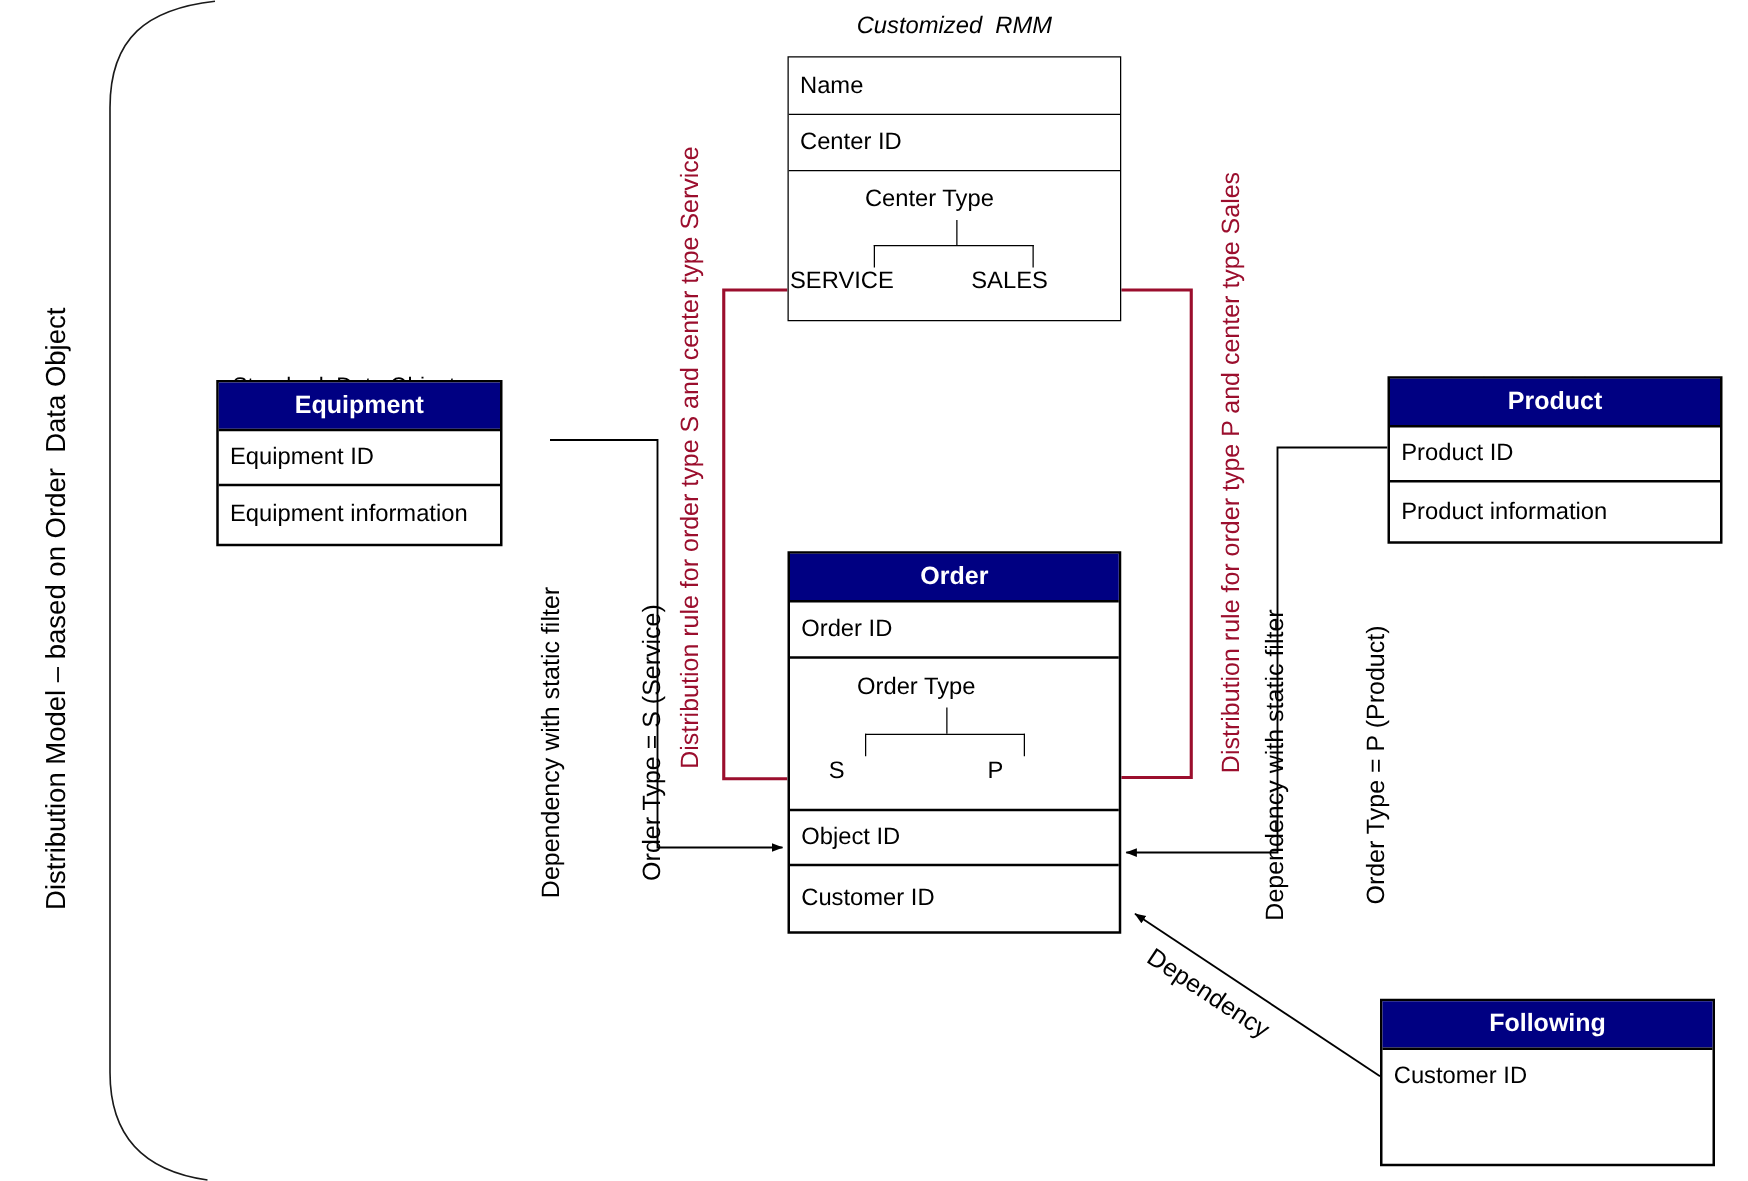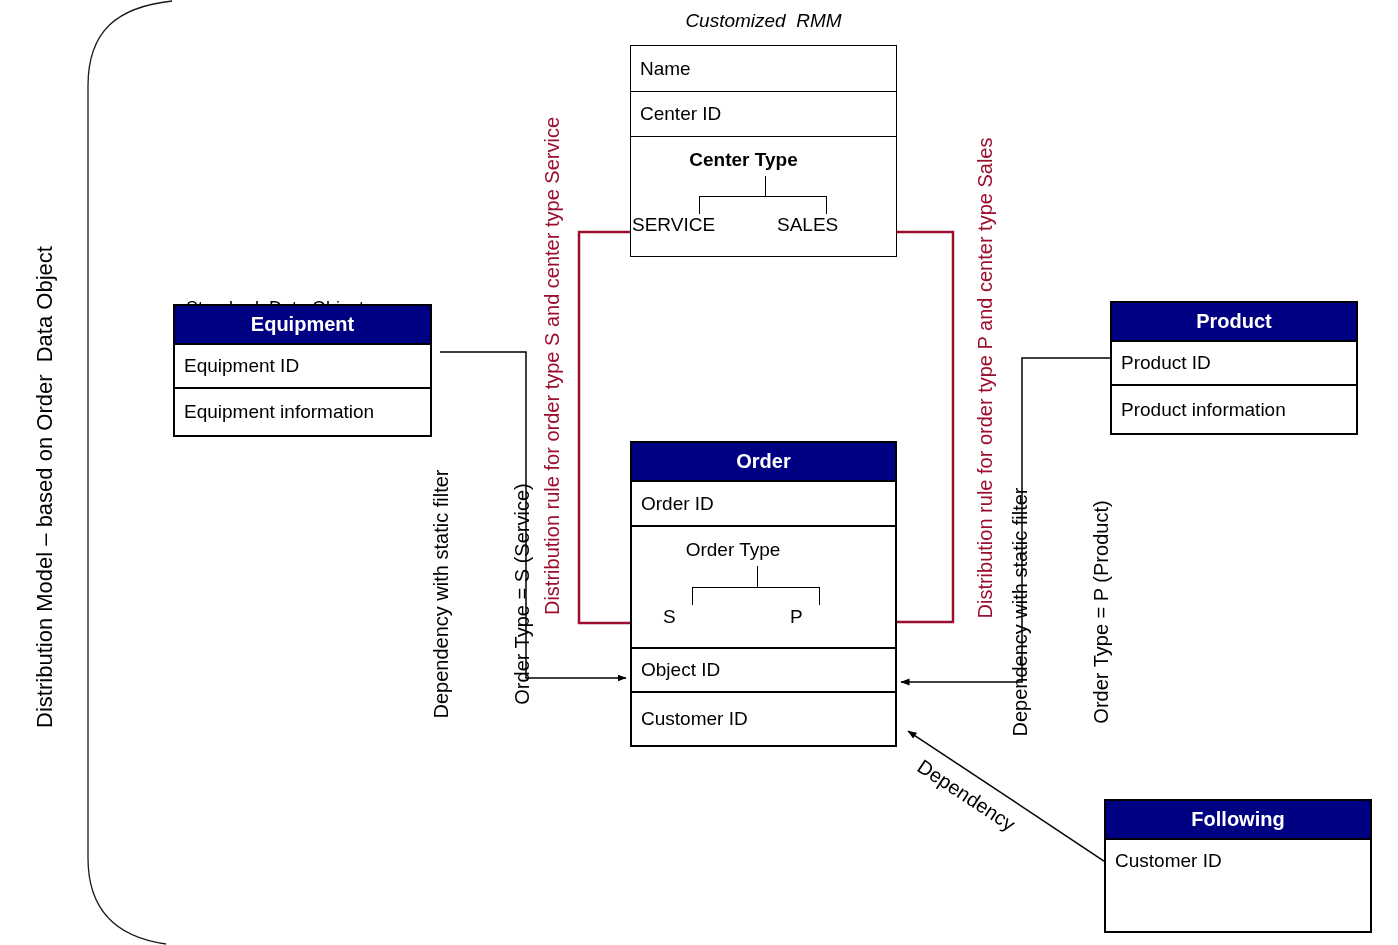--- a/index.html
+++ b/index.html
@@ -66,41 +66,41 @@
   </svg>
 
   <div class="vtext black1" style="left:-254px;top:473px;width:600px;height:28px;">Distribution Model – based on Order  Data Object</div>
 
   <div class="box-title" style="left:630px;top:10px;width:267px;">Customized  RMM</div>
   <div class="box thin" style="left:630px;top:45px;width:267px;height:212px;">
     <div class="box-row first" style="flex:0 0 45px;">Name</div>
     <div class="box-row" style="flex:0 0 45px;">Center ID</div>
     <div class="type-section"></div>
   </div>
-  <div class="tree-label" style="left:630px;top:149px;width:227px;font-weight:bold;">Center Type</div>
+  <div class="tree-label" style="left:630px;top:149px;width:227px;">Center Type</div>
   <div class="tree-stem" style="left:765px;top:176px;height:20px;"></div>
   <div class="tree-bar" style="left:699px;top:196px;width:128px;height:18px;"></div>
   <div class="tree-val" style="left:632px;top:214px;width:120px;">SERVICE</div>
   <div class="tree-val" style="left:777px;top:214px;width:112px;">SALES</div>
 
   <div class="box-label" style="left:186px;top:243px;">
     <div>Standard  Data Object</div>
     <div>(Following)</div>
   </div>
-  <div class="box" style="left:173px;top:304px;width:259px;height:133px;">
+  <div class="box" style="left:173px;top:304px;width:229px;height:133px;">
     <div class="box-header" style="flex:0 0 37px;">Equipment</div>
     <div class="box-row" style="flex:0 0 44px;">Equipment ID</div>
     <div class="box-row">Equipment information</div>
   </div>
 
   <div class="box-label" style="left:1116px;top:243px;">
     <div>Standard  Data Object</div>
     <div>(Following)</div>
   </div>
-  <div class="box" style="left:1110px;top:301px;width:248px;height:134px;">
+  <div class="box" style="left:1110px;top:301px;width:268px;height:134px;">
     <div class="box-header" style="flex:0 0 37px;">Product</div>
     <div class="box-row" style="flex:0 0 44px;">Product ID</div>
     <div class="box-row">Product information</div>
   </div>
 
   <div class="box-label" style="left:646px;top:391px;">
     <div>Standard  Data Object</div>
     <div>(Leading)</div>
   </div>
   <div class="box" style="left:630px;top:441px;width:267px;height:306px;">

